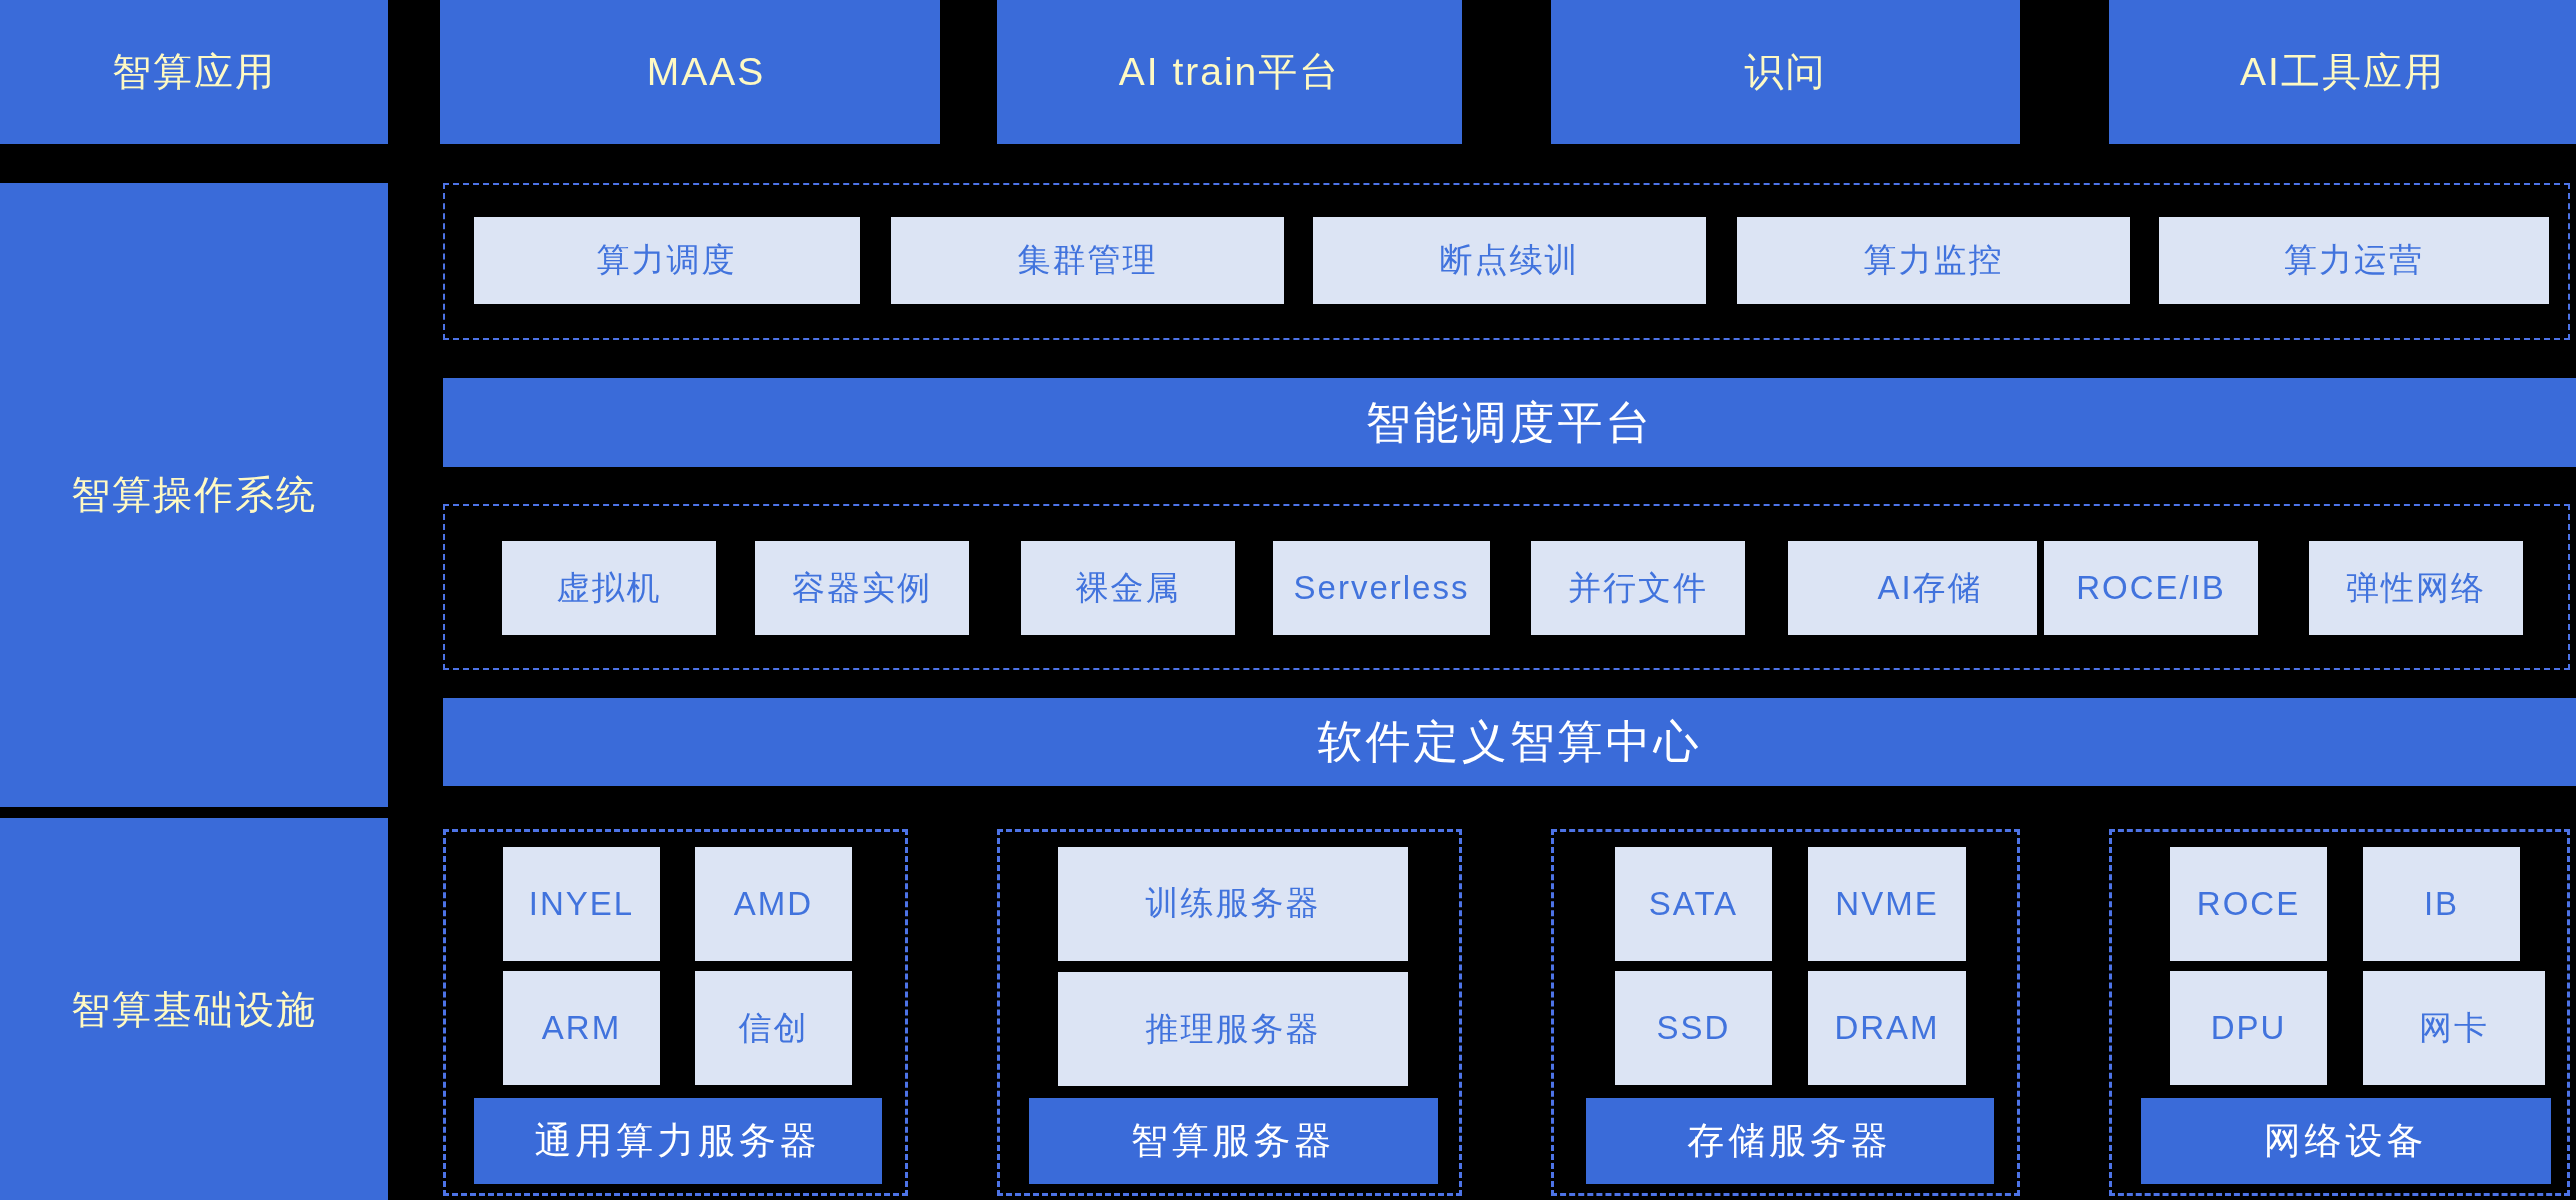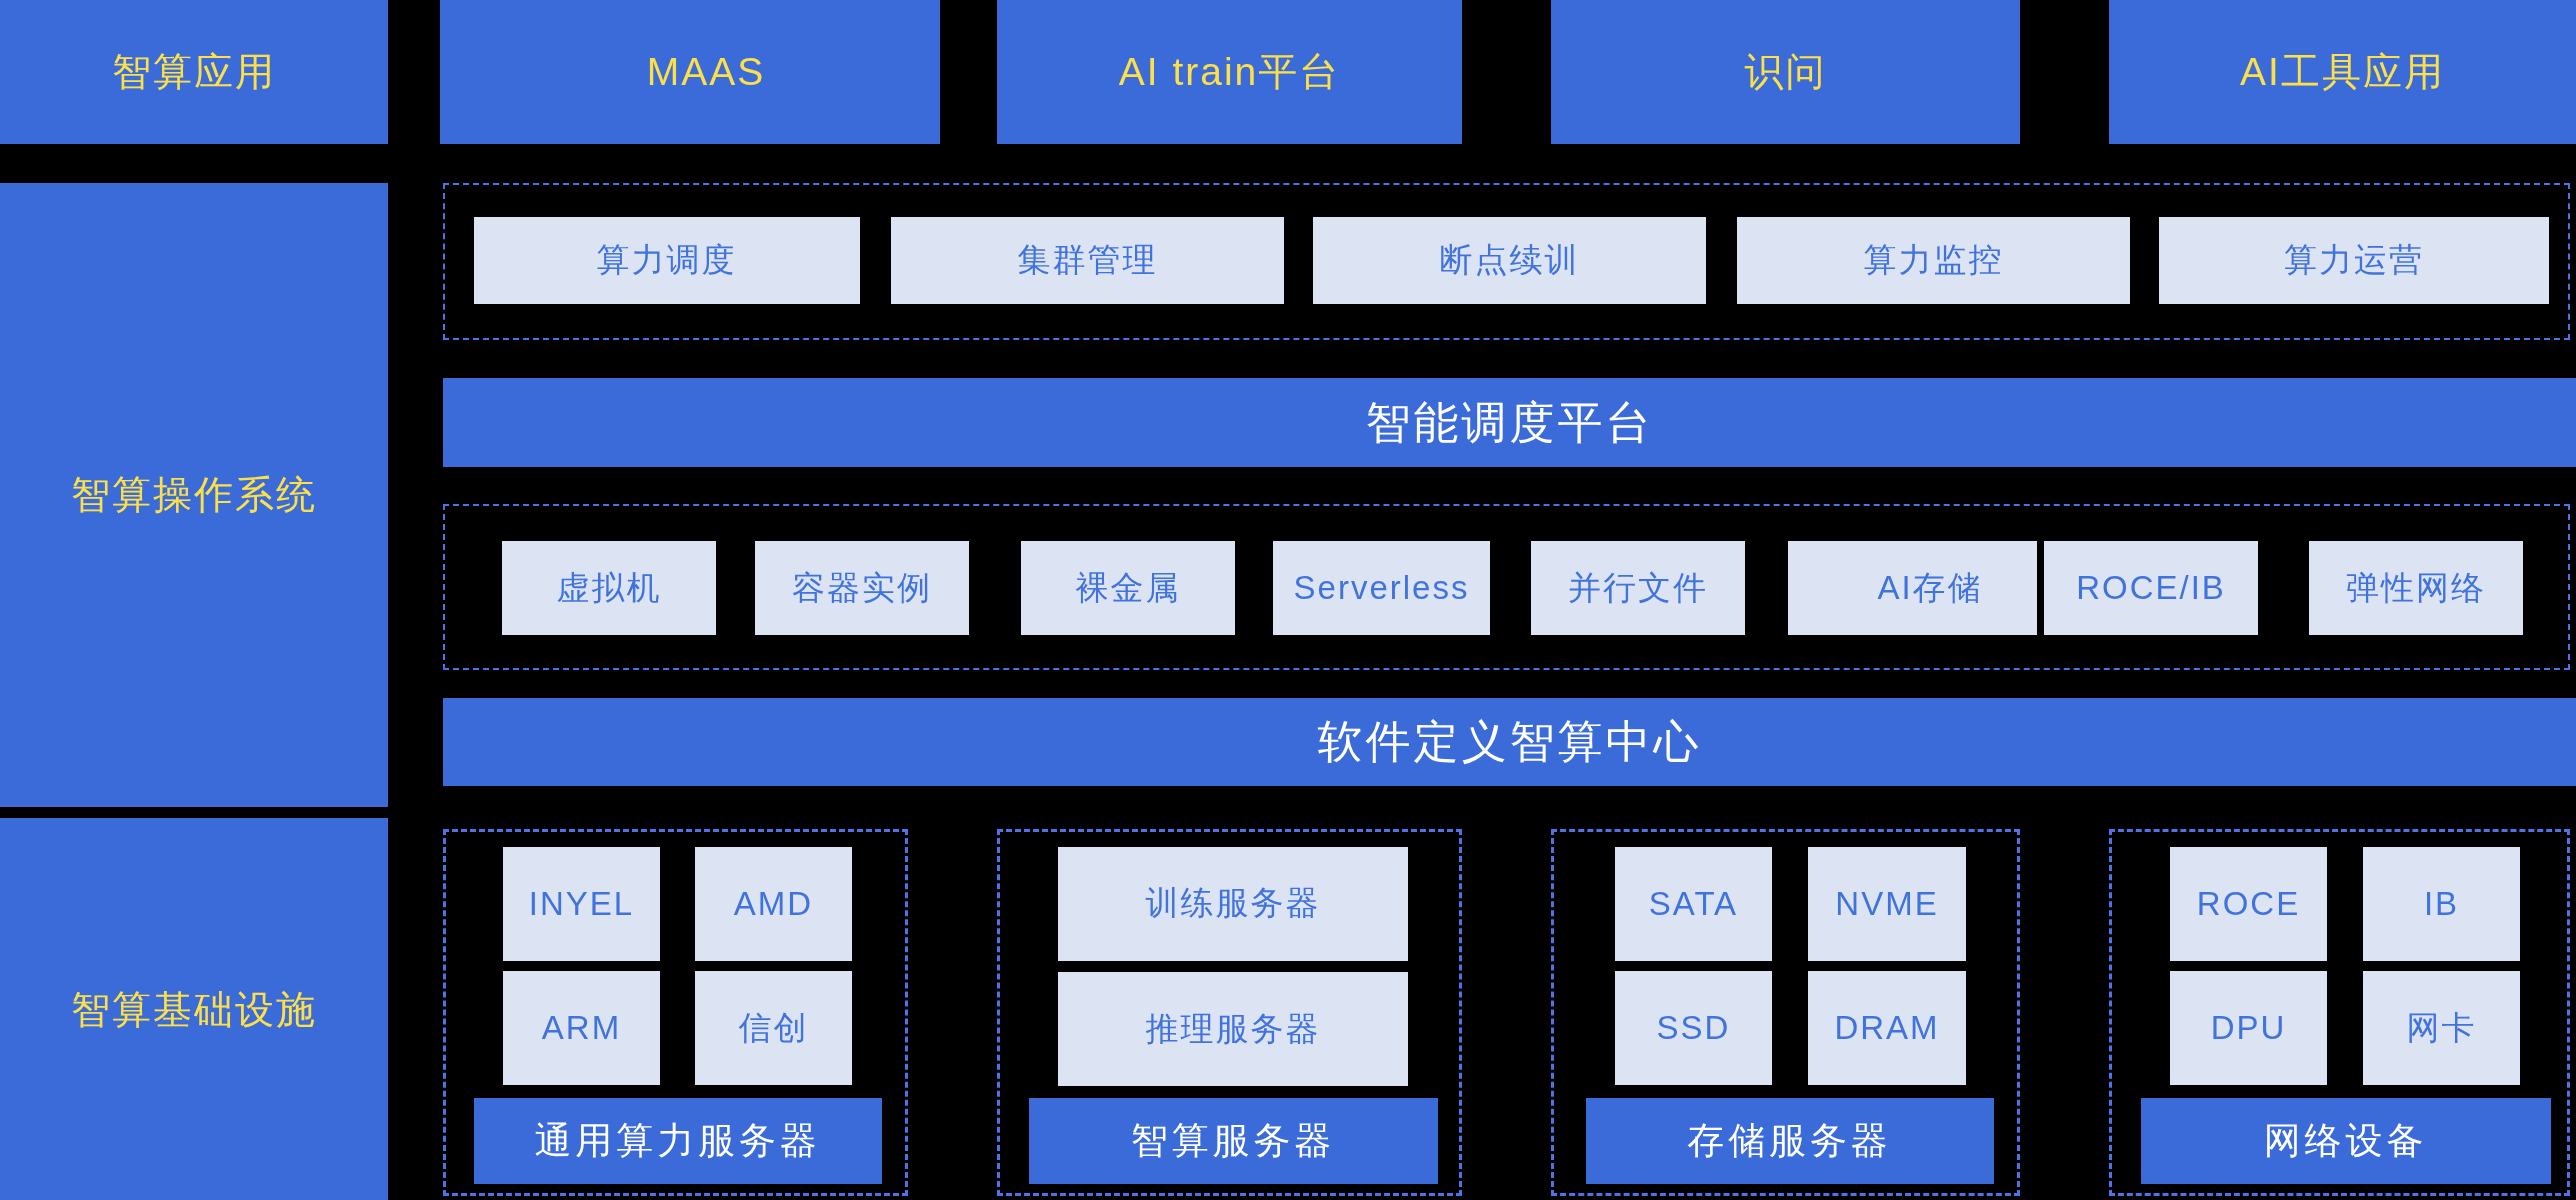--- a/index.html
+++ b/index.html
@@ -7,21 +7,21 @@
     position: relative;
     width: 2576px;
     height: 1200px;
     background: #000;
     font-family: "Liberation Sans", sans-serif;
     overflow: hidden;
   }
   .blue-box {
     position: absolute;
     background: #3A6BD9;
-    color: #fde047;
+    color: #fef9c3;
     display: flex;
     align-items: center;
     justify-content: center;
     font-size: 39px;
     font-weight: 500;
     letter-spacing: 2px;
   }
   .blue-bar {
     position: absolute;
     background: #3A6BD9;
@@ -124,18 +124,18 @@
     <div class="light-box" style="left:254px; top:14.8px; width:158px; height:114px;">NVME</div>
     <div class="light-box" style="left:61px; top:139px; width:157px; height:114px;">SSD</div>
     <div class="light-box" style="left:254px; top:139px; width:158px; height:114px;">DRAM</div>
     <div class="footer-bar" style="left:31.5px; top:266px; width:408px; height:86px;">存储服务器</div>
   </div>
 
   <div class="dashed-group" style="left:2109px; top:829px; width:461px; height:367px;">
     <div class="light-box" style="left:58px; top:14.8px; width:157px; height:114px;">ROCE</div>
     <div class="light-box" style="left:251px; top:14.8px; width:157px; height:114px;">IB</div>
     <div class="light-box" style="left:58px; top:139px; width:157px; height:114px;">DPU</div>
-    <div class="light-box" style="left:251px; top:139px; width:157px; height:114px;">网卡</div>
+    <div class="light-box" style="left:251px; top:139px; width:182px; height:114px;">网卡</div>
     <div class="footer-bar" style="left:28.5px; top:266px; width:410px; height:86px;">网络设备</div>
   </div>
 
 </div>
 
 
 </body></html>

